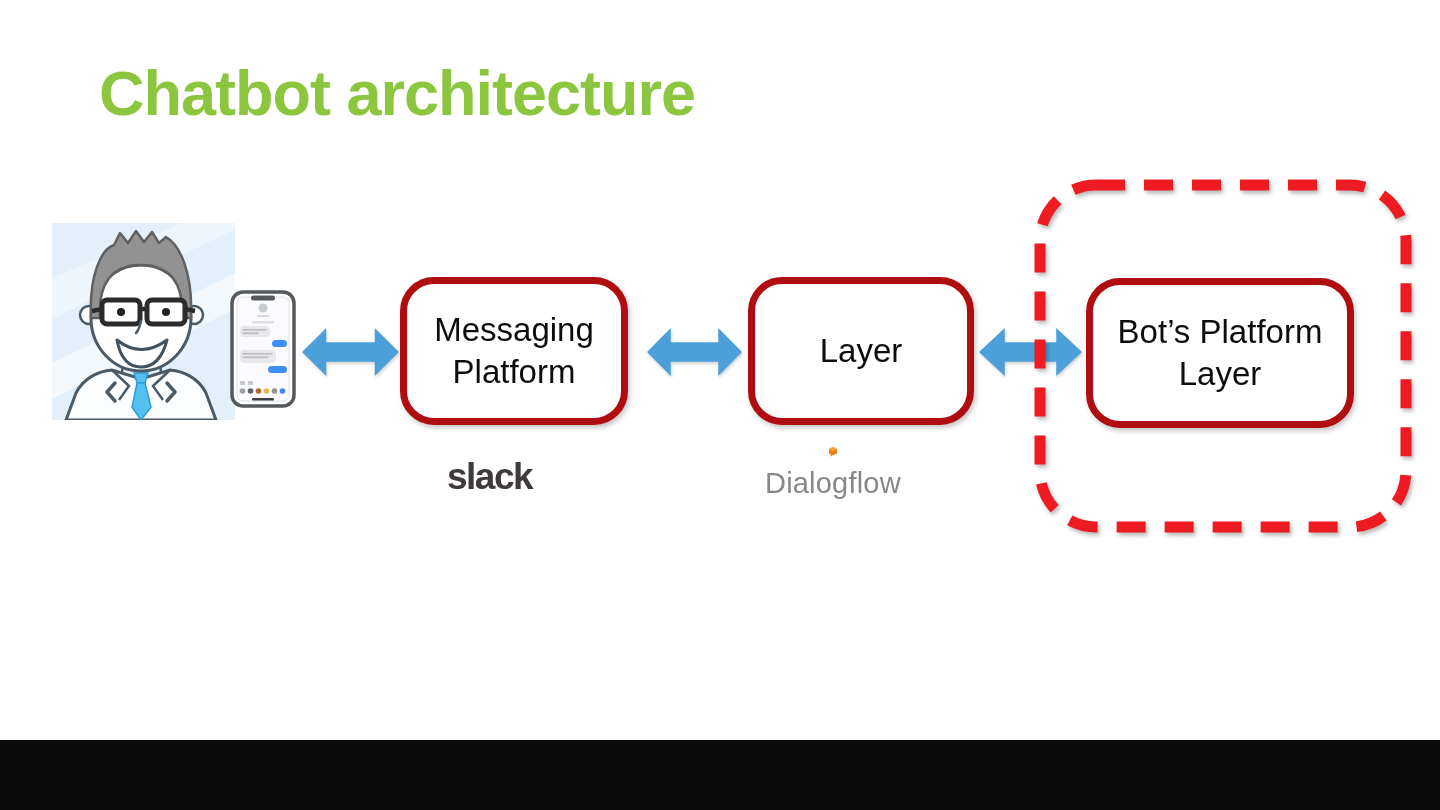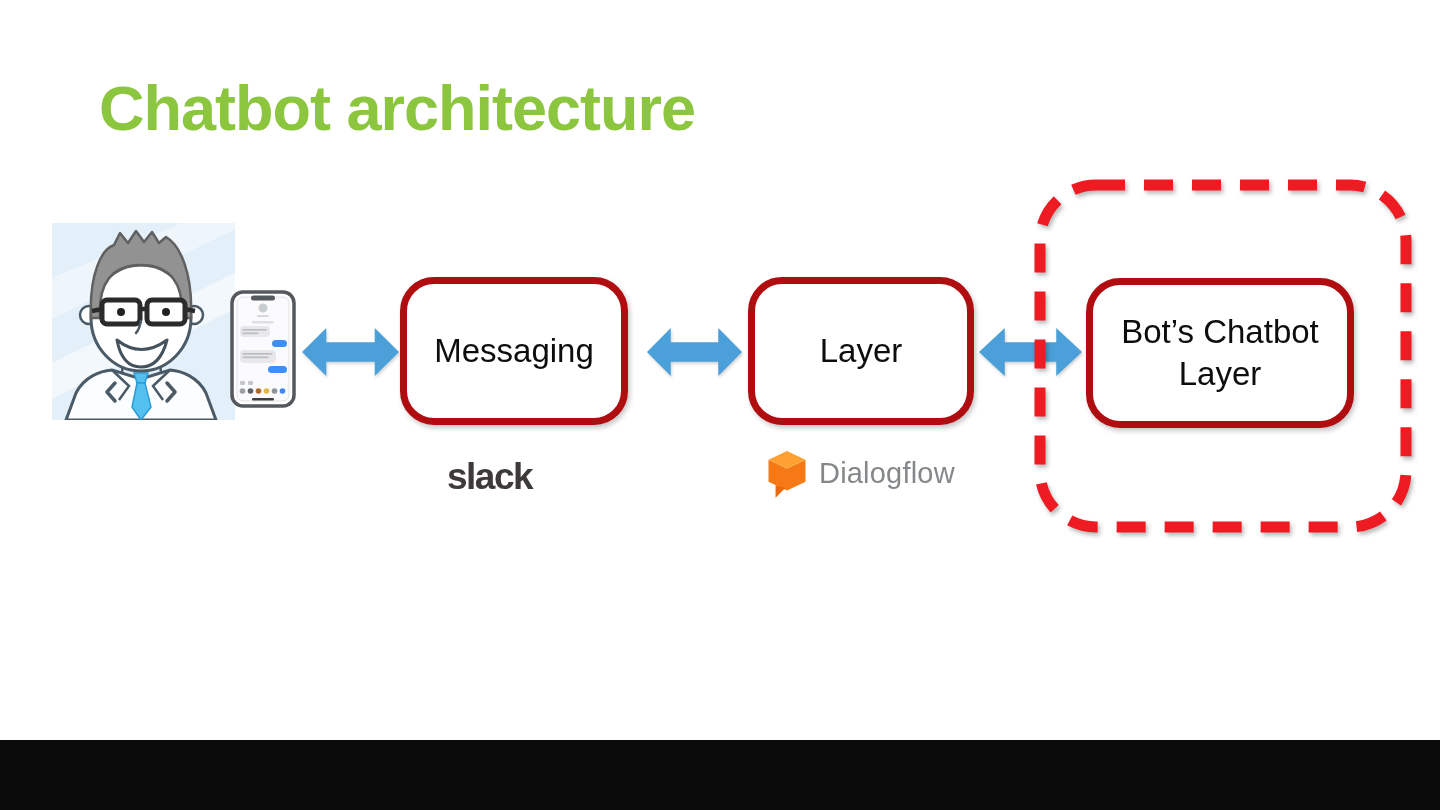--- a/index.html
+++ b/index.html
@@ -4,21 +4,21 @@
 <style>
   * { margin:0; padding:0; box-sizing:border-box; }
   body { background:#888; font-family:"Liberation Sans", sans-serif; }
   .slide {
     position:relative; width:1440px; height:810px;
     background:#ffffff; overflow:hidden; margin:0 auto;
   }
   .title {
     position:absolute; left:99px; top:62px;
     font-size:63px; line-height:63px; font-weight:bold;
-    letter-spacing:-1px; color:#8CC63E; white-space:nowrap;margin-top:15px;
+    letter-spacing:-1px; color:#8CC63E; white-space:nowrap;
   }
   .abs { position:absolute; }
   
   .user-pic { left:52px; top:223px; width:183px; height:197px; }
   .phone { left:230px; top:290px; width:66px; height:118px; }
   
   .arrow { filter:drop-shadow(1px 2px 1.5px rgba(0,0,0,.18)); }
   .arrow-1 { left:302px; top:326px; width:97px; height:52px; }
   .arrow-2 { left:647px; top:326px; width:95px; height:52px; }
   .arrow-3 { left:979px; top:326px; width:103px; height:52px; }
@@ -31,21 +31,21 @@
     box-shadow:2px 3px 5px rgba(0,0,0,.22);
   }
   .box-1 { left:400px; top:277px; width:228px; height:148px; }
   .box-2 { left:748px; top:277px; width:226px; height:148px; }
   .box-3 { left:1086px; top:278px; width:268px; height:150px; }
   .dashed-highlight { left:1033px; top:178px; width:380px; height:356px;
     filter:drop-shadow(2px 3px 2px rgba(0,0,0,.28)); }
   
   .slack-logo { left:447px; top:448px; height:46px; display:flex; align-items:center; gap:8px;flex-direction:column; }
   .slack-word { font-size:37px; font-weight:bold; letter-spacing:-1.5px; color:#3E3A39; }
-  .df-logo { left:765px; top:446px; height:54px; display:flex; align-items:center; gap:10px; }
+  .df-logo { left:765px; top:446px; height:54px; display:flex; align-items:center; gap:10px;flex-direction:column; }
   .df-word { font-size:29px; color:#85888A; letter-spacing:0.2px; }
   
   .footer {
     position:absolute; left:0; top:740px; width:1440px; height:70px;
     background:#0B0B0B;
   }
 </style>
 </head>
 <body>
 
@@ -114,26 +114,27 @@
   <svg class="abs arrow arrow-3" viewBox="0 0 100 54" preserveAspectRatio="none" xmlns="http://www.w3.org/2000/svg">
     <polygon points="0,27 25,2 25,17 75,17 75,2 100,27 75,52 75,37 25,37 25,52" fill="#4BA0DA"></polygon>
   </svg>
 
   <svg class="abs dashed-highlight" viewBox="0 0 380 356" xmlns="http://www.w3.org/2000/svg">
     <rect x="7" y="7" width="366" height="342" rx="56" fill="none" stroke-width="11" stroke-dasharray="29 19" stroke="#EE1B22"></rect>
   </svg>
 
   <div class="node-box box-1">
     <span>Messaging</span>
+    <span>Platform</span>
   </div>
   <div class="node-box box-2">
     <span>Layer</span>
   </div>
   <div class="node-box box-3">
-    <span>Bot’s Chatbot</span>
+    <span>Bot’s Platform</span>
     <span>Layer</span>
   </div>
 
   <div class="abs slack-logo">
     <svg width="40" height="40" viewBox="0 0 40 40" xmlns="http://www.w3.org/2000/svg">
       <g transform="rotate(-18 20 20)">
         <rect x="12" y="3" width="6.5" height="34" rx="3.25" style="mix-blend-mode:multiply" fill="#70CADC"></rect>
         <rect x="22" y="3" width="6.5" height="34" rx="3.25" style="mix-blend-mode:multiply" fill="#3EB991"></rect>
         <rect x="3" y="12" width="34" height="6.5" rx="3.25" style="mix-blend-mode:multiply" fill="#E01563"></rect>
         <rect x="3" y="22" width="34" height="6.5" rx="3.25" style="mix-blend-mode:multiply" fill="#E8A723"></rect>

